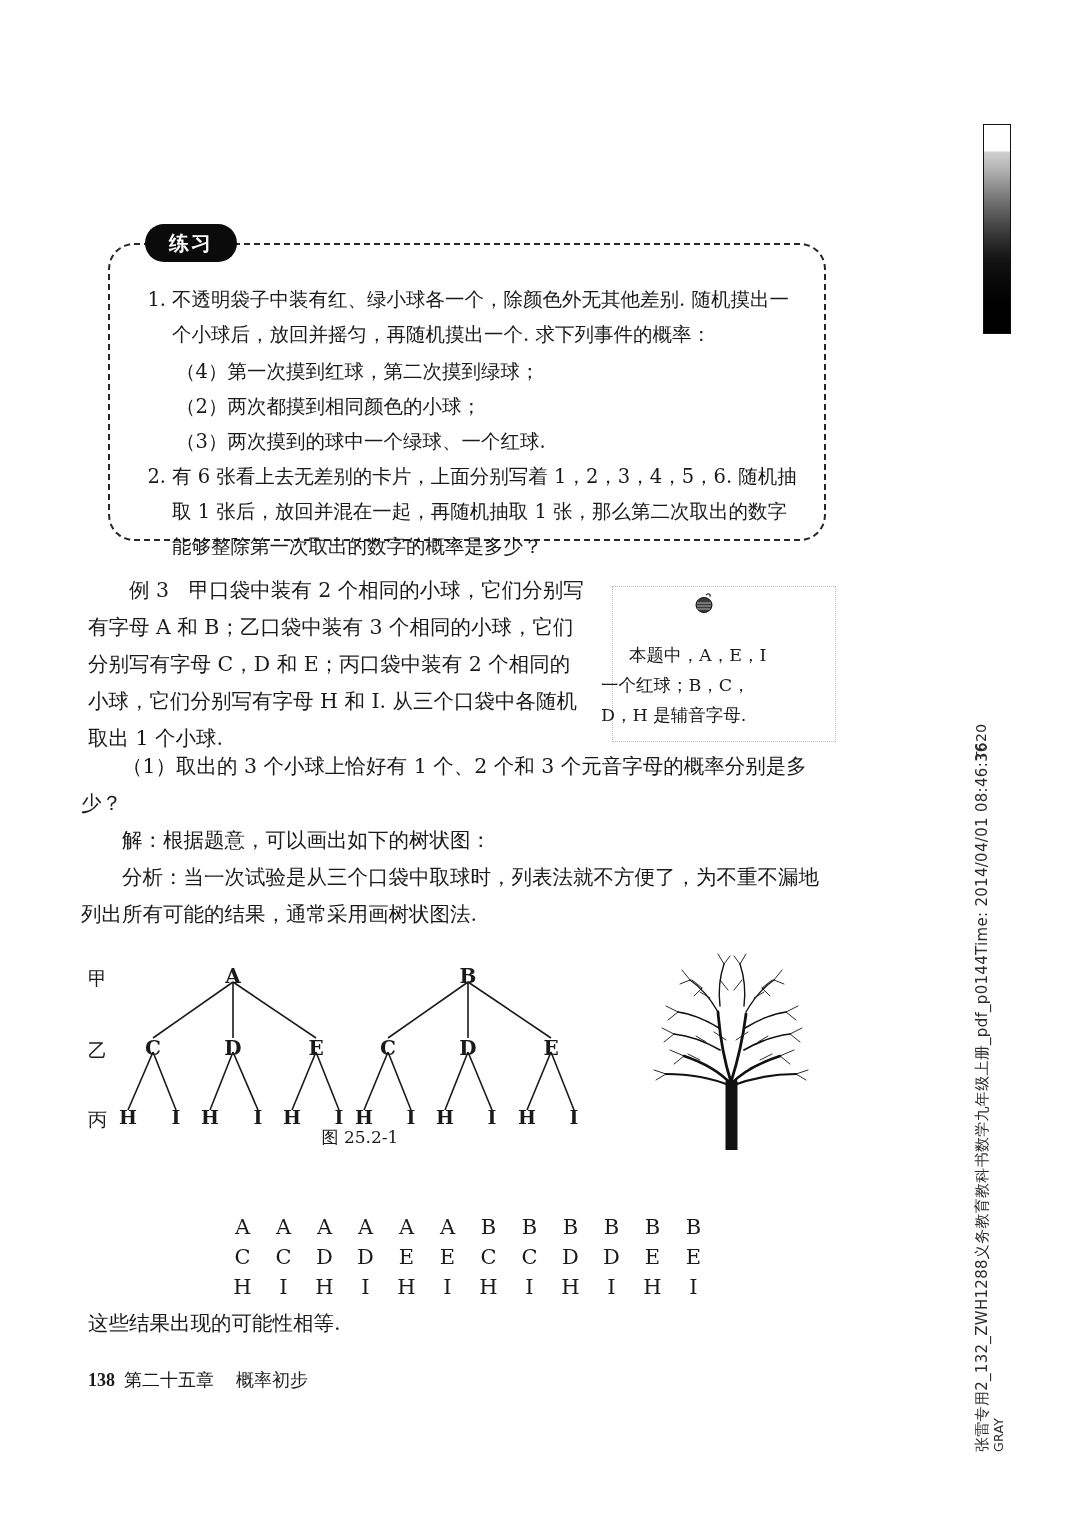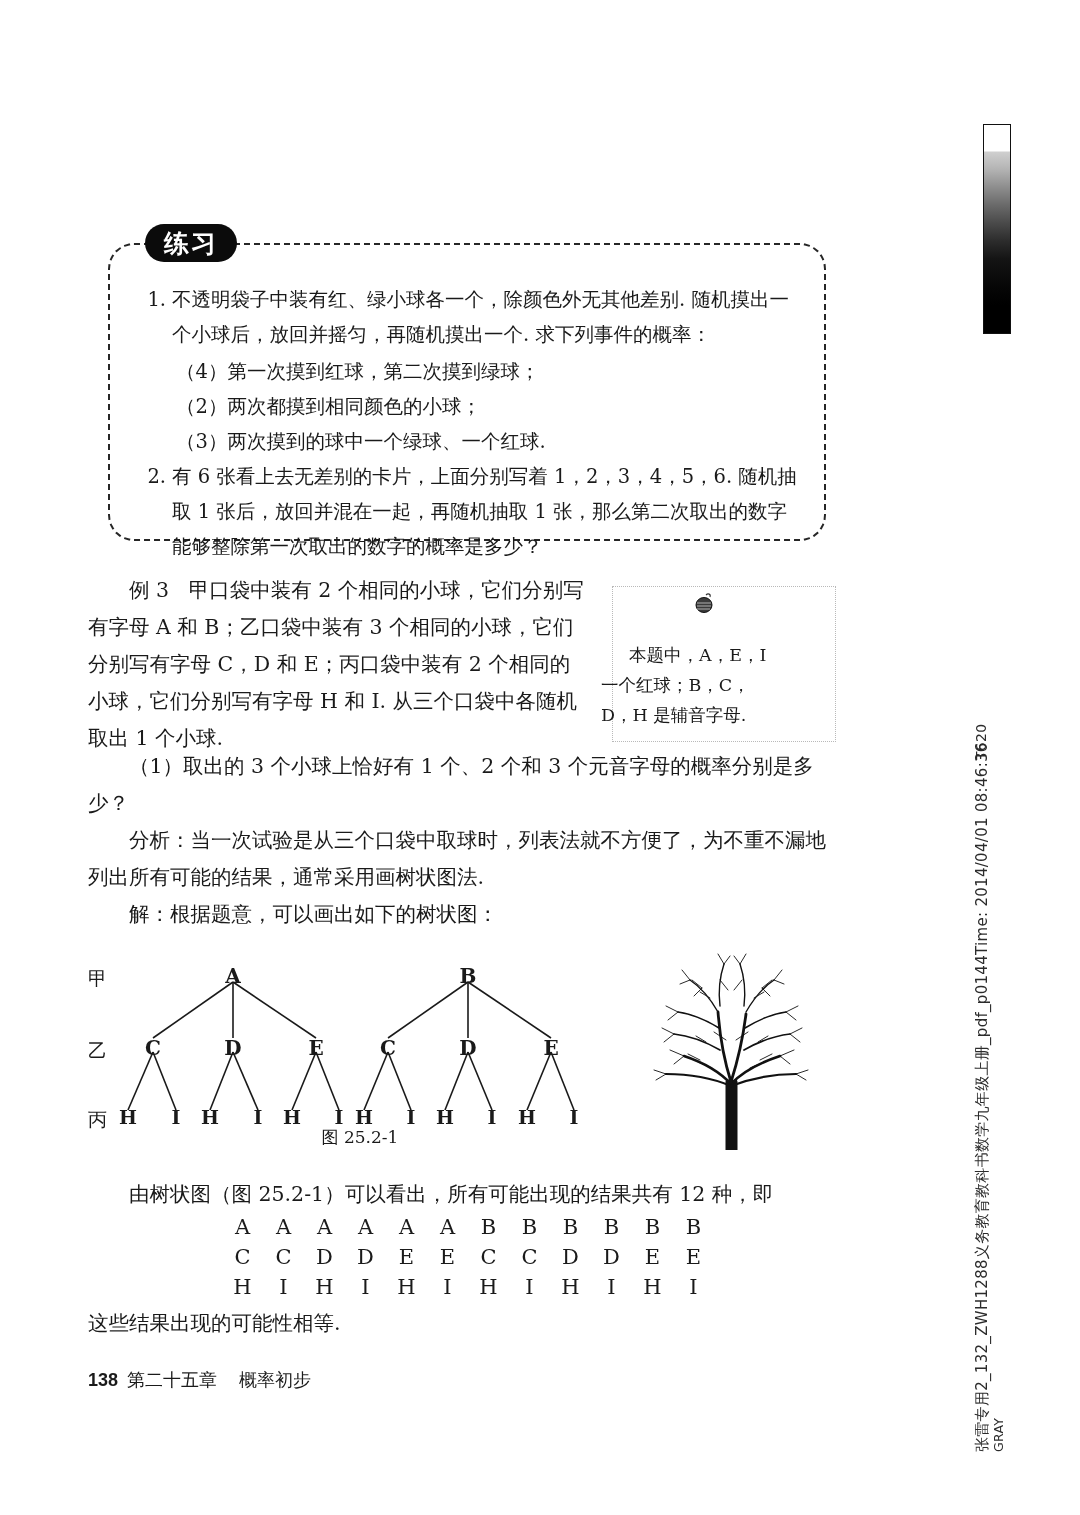--- a/index.html
+++ b/index.html
@@ -51,21 +51,21 @@
   .exercise-badge {
     position: absolute;
     left: 145px;
     top: 224px;
     width: 92px;
     height: 38px;
     background: #0b0b0b;
     border-radius: 19px;
     color: #ffffff;
     font-family: "DejaVu Sans", "Liberation Sans", sans-serif;
-    font-size: 25px;
+    font-size: 20px;
     font-weight: bold;
     letter-spacing: 2px;
     display: flex;
     align-items: center;
     justify-content: center;
   }
   .exercise-content {
     position: absolute;
     left: 146px;
     top: 282px;
@@ -128,21 +128,21 @@
     font-size: 17.5px;
     line-height: 30px;
     font-family: "DejaVu Serif", "Liberation Serif", serif;
   }
   .note-text p { margin: 0; }
   .note-text .first { text-indent: 1.6em; }
 
   
   .q-block {
     position: absolute;
-    left: 88px;
+    left: 81px;
     top: 748px;
     width: 740px;
     font-size: 20.5px;
     line-height: 37px;
   }
   .q-block p { margin: 0; }
 
   
   .tree-wrap {
     position: absolute;
@@ -216,21 +216,21 @@
     font-size: 20.5px;
     line-height: 34px;
   }
 
   
   .footer {
     position: absolute;
     left: 88px;
     top: 1368px;
     font-size: 18px;
-    font-family: Liberation Sans, sans-serif;
+    font-family: Liberation Serif, serif;
     color: #1a1a1a;
     text-align: center;
   }
   .footer .pg { font-weight: bold; margin-right: 9px; }
   .footer .chap { margin-right: 22px; }
 
   
   .vmeta {
     position: absolute;
     font-family: "DejaVu Sans", "Liberation Sans", sans-serif;
@@ -300,22 +300,22 @@
     </svg>
   </div>
   <div class="note-text">
     <p class="first">本题中，A，E，I</p>
     <p>一个红球；B，C，</p>
     <p>D，H 是辅音字母.</p>
   </div>
 
   <div class="q-block">
     <p class="indent2">（1）取出的 3 个小球上恰好有 1 个、2 个和 3 个元音字母的概率分别是多少？</p>
+    <p class="indent2"><span class="bold">解：</span><span>根据题意，可以画出如下的树状图：</span></p>
     <p class="indent2"><span class="bold">分析：</span><span>当一次试验是从三个口袋中取球时，列表法就不方便了，为不重不漏地列出所有可能的结果，通常采用画树状图法.</span></p>
-    <p class="indent2"><span class="bold">解：</span><span>根据题意，可以画出如下的树状图：</span></p>
   </div>
 
   <div class="tree-wrap">
 
     <svg width="560" height="190" style="position:absolute;left:0;top:0;">
 
       <line x1="145" y1="30" x2="65" y2="86" stroke="#1a1a1a" stroke-width="1.6"></line>
       <line x1="145" y1="30" x2="145" y2="86" stroke="#1a1a1a" stroke-width="1.6"></line>
       <line x1="145" y1="30" x2="228" y2="86" stroke="#1a1a1a" stroke-width="1.6"></line>
 
@@ -401,23 +401,20 @@
           <path d="M62 38 L52 30 M62 38 L54 46 M122 38 L132 30 M122 38 L130 46"></path>
           <path d="M26 124 L14 120 M26 124 L16 130 M156 124 L168 120 M156 124 L166 130"></path>
           <path d="M70 48 L60 42 M114 48 L124 42 M66 92 L56 86 M118 92 L128 86"></path>
           <path d="M72 118 L58 112 M110 118 L124 112 M60 110 L48 104 M120 110 L132 104"></path>
           <path d="M88 40 L80 30 M94 40 L102 30 M86 90 L74 82 M96 90 L108 82"></path>
         </g>
       </g>
     </svg>
   </div>
 
-  <div class="result-intro">
-    <p>由树状图（图 25.2-1）可以看出，所有可能出现的结果共有 12 种，即</p>
-  </div>
 
   <table class="outcome-table">
     <tbody>
       <tr>
         <td>A</td>
         <td>A</td>
         <td>A</td>
         <td>A</td>
         <td>A</td>
         <td>A</td>

